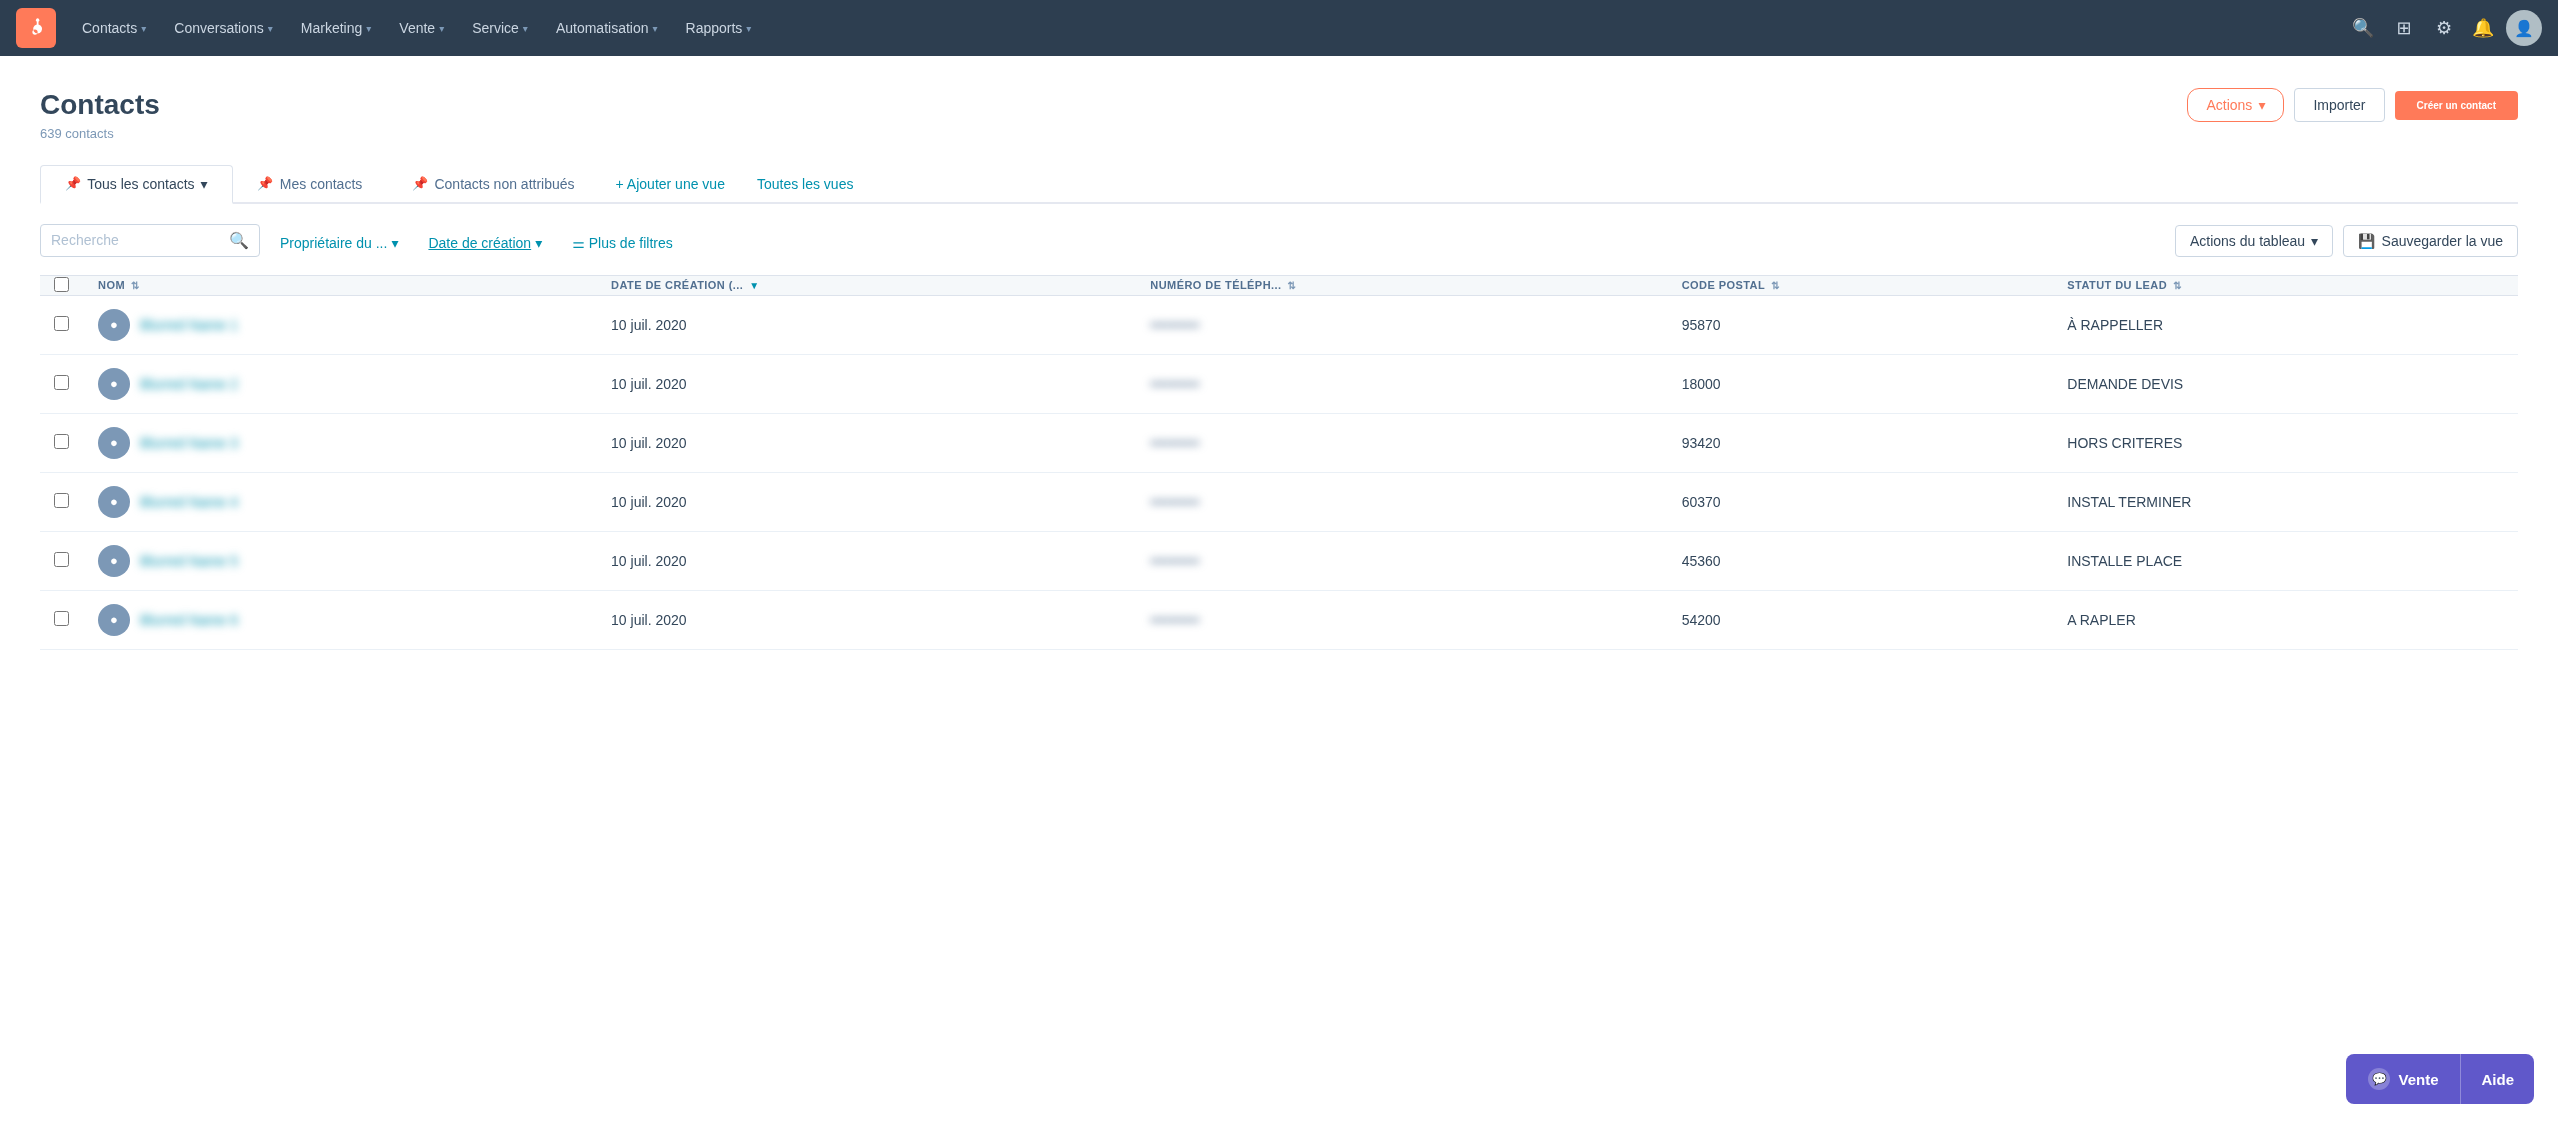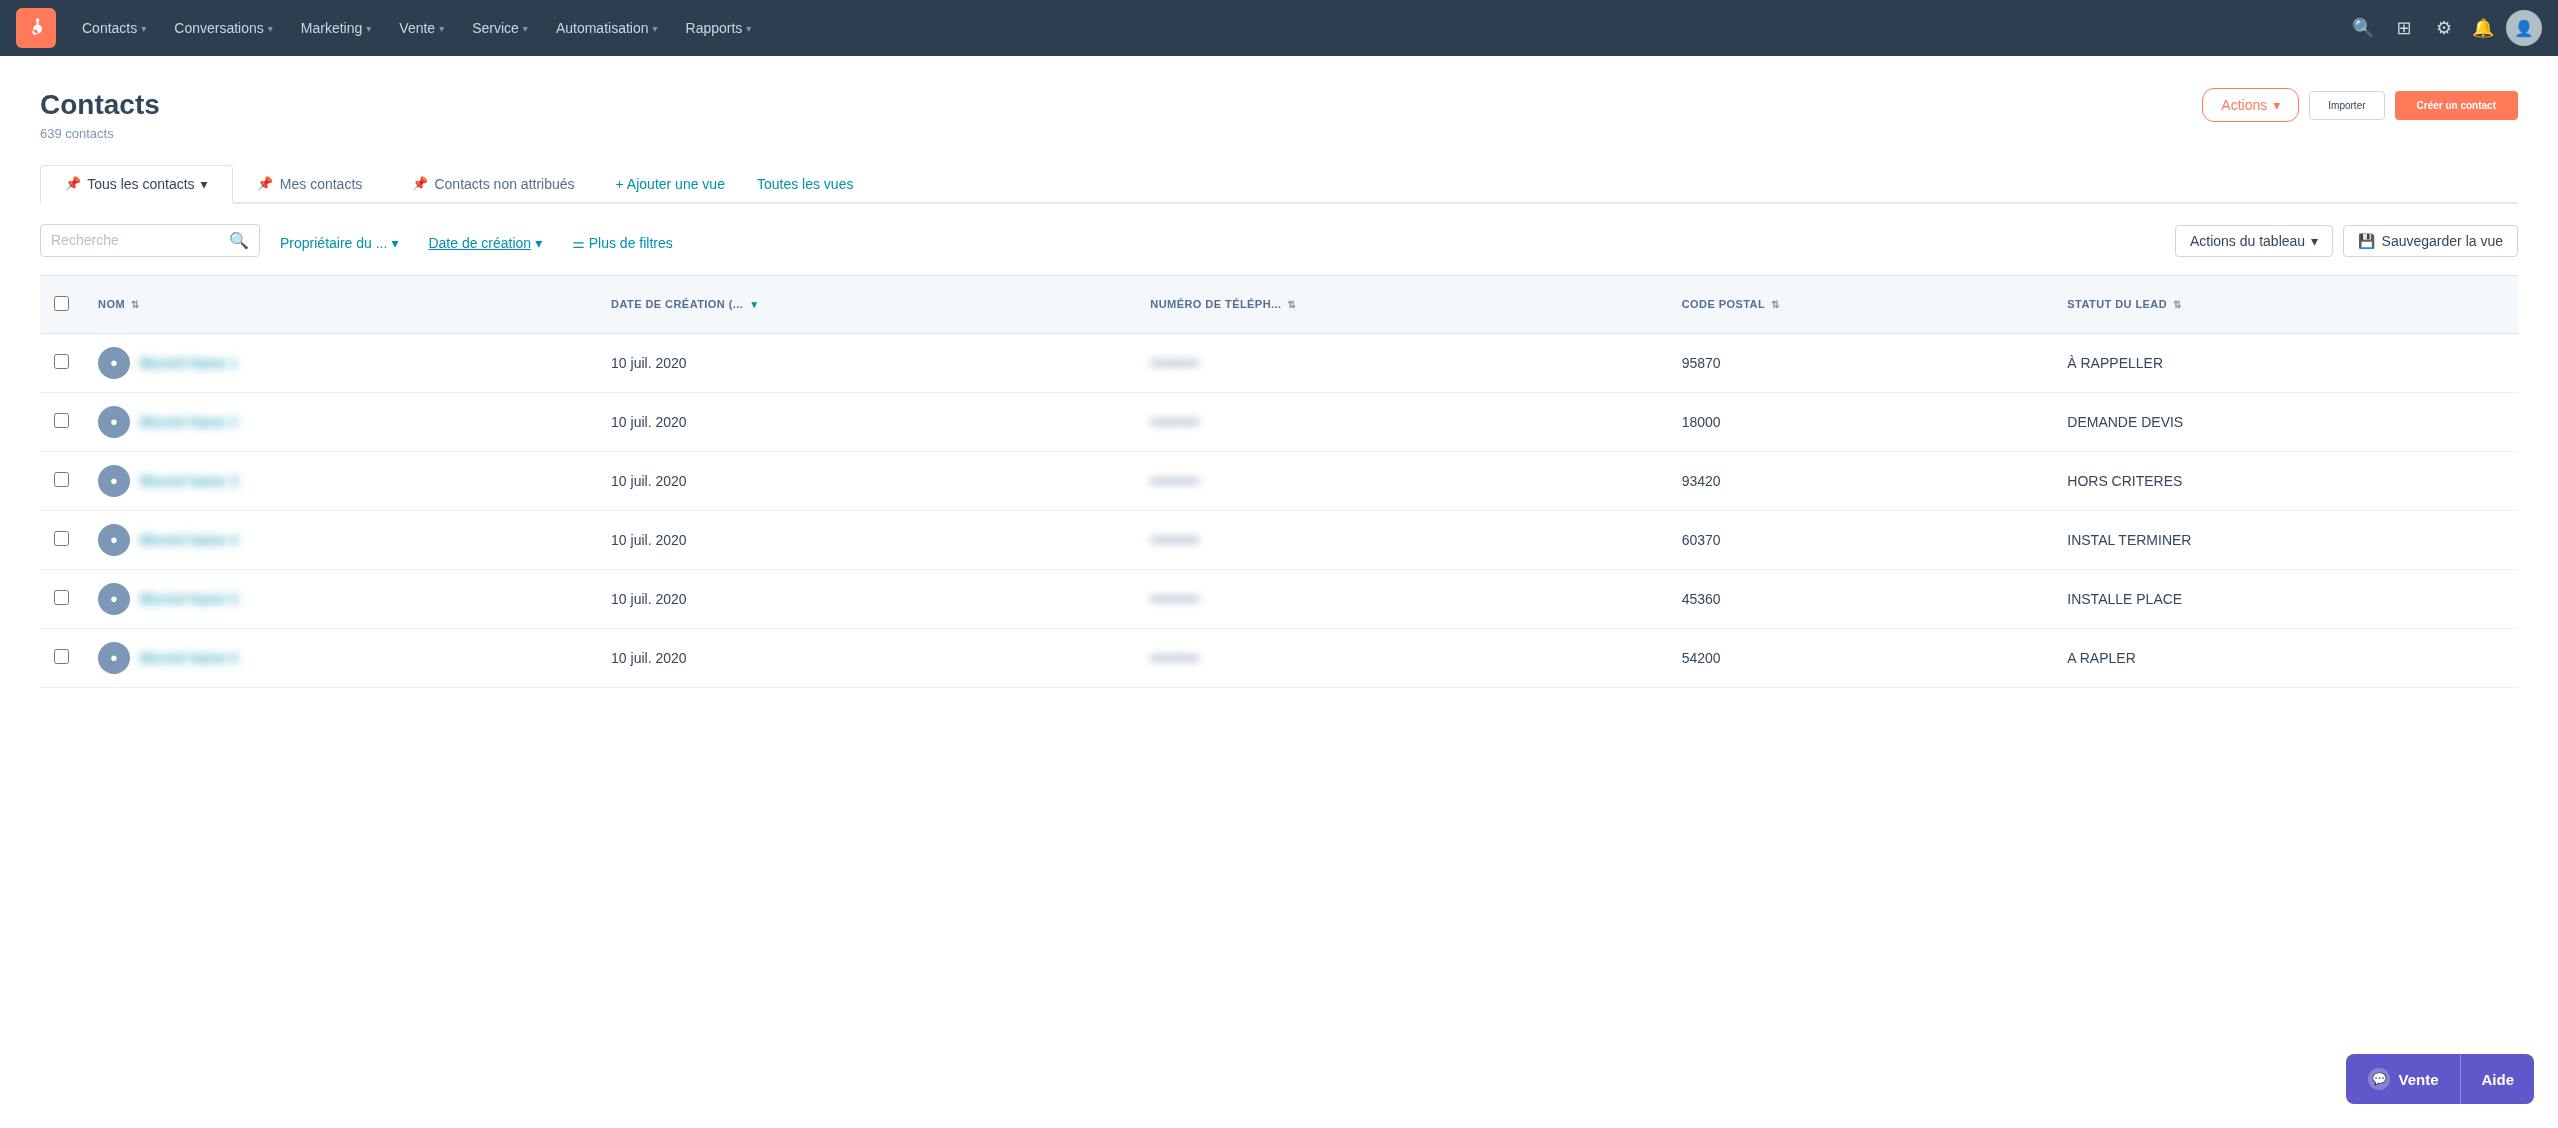--- a/index.html
+++ b/index.html
@@ -107,21 +107,21 @@
       display: flex;
       align-items: center;
       gap: 6px;
     }
     .btn-import {
       border: 1.5px solid #cbd6e2;
       color: #33475b;
       background: #fff;
       padding: 8px 18px;
       border-radius: 4px;
-      font-size: 10px;
+      font-size: 14px;
       font-weight: 500;
       cursor: pointer;
     }
     .btn-create {
       background: #ff7a59;
       color: #fff;
       border: none;
       padding: 9px 22px;
       border-radius: 4px;
       font-size: 10px;
@@ -252,21 +252,21 @@
       width: 100%;
       border-collapse: collapse;
       background: #fff;
     }
     .contacts-table thead tr {
       background: #f5f8fa;
       border-top: 1px solid #dde3ec;
       border-bottom: 1px solid #dde3ec;
     }
     .contacts-table thead th {
-      padding: 20px 14px;
+      padding: 1px 14px;
       text-align: left;
       font-size: 11px;
       font-weight: 700;
       color: #516f90;
       letter-spacing: 0.04em;
       text-transform: uppercase;
       white-space: nowrap;
       margin-top: 28px;
     }
     .th-checkbox { width: 44px; }

